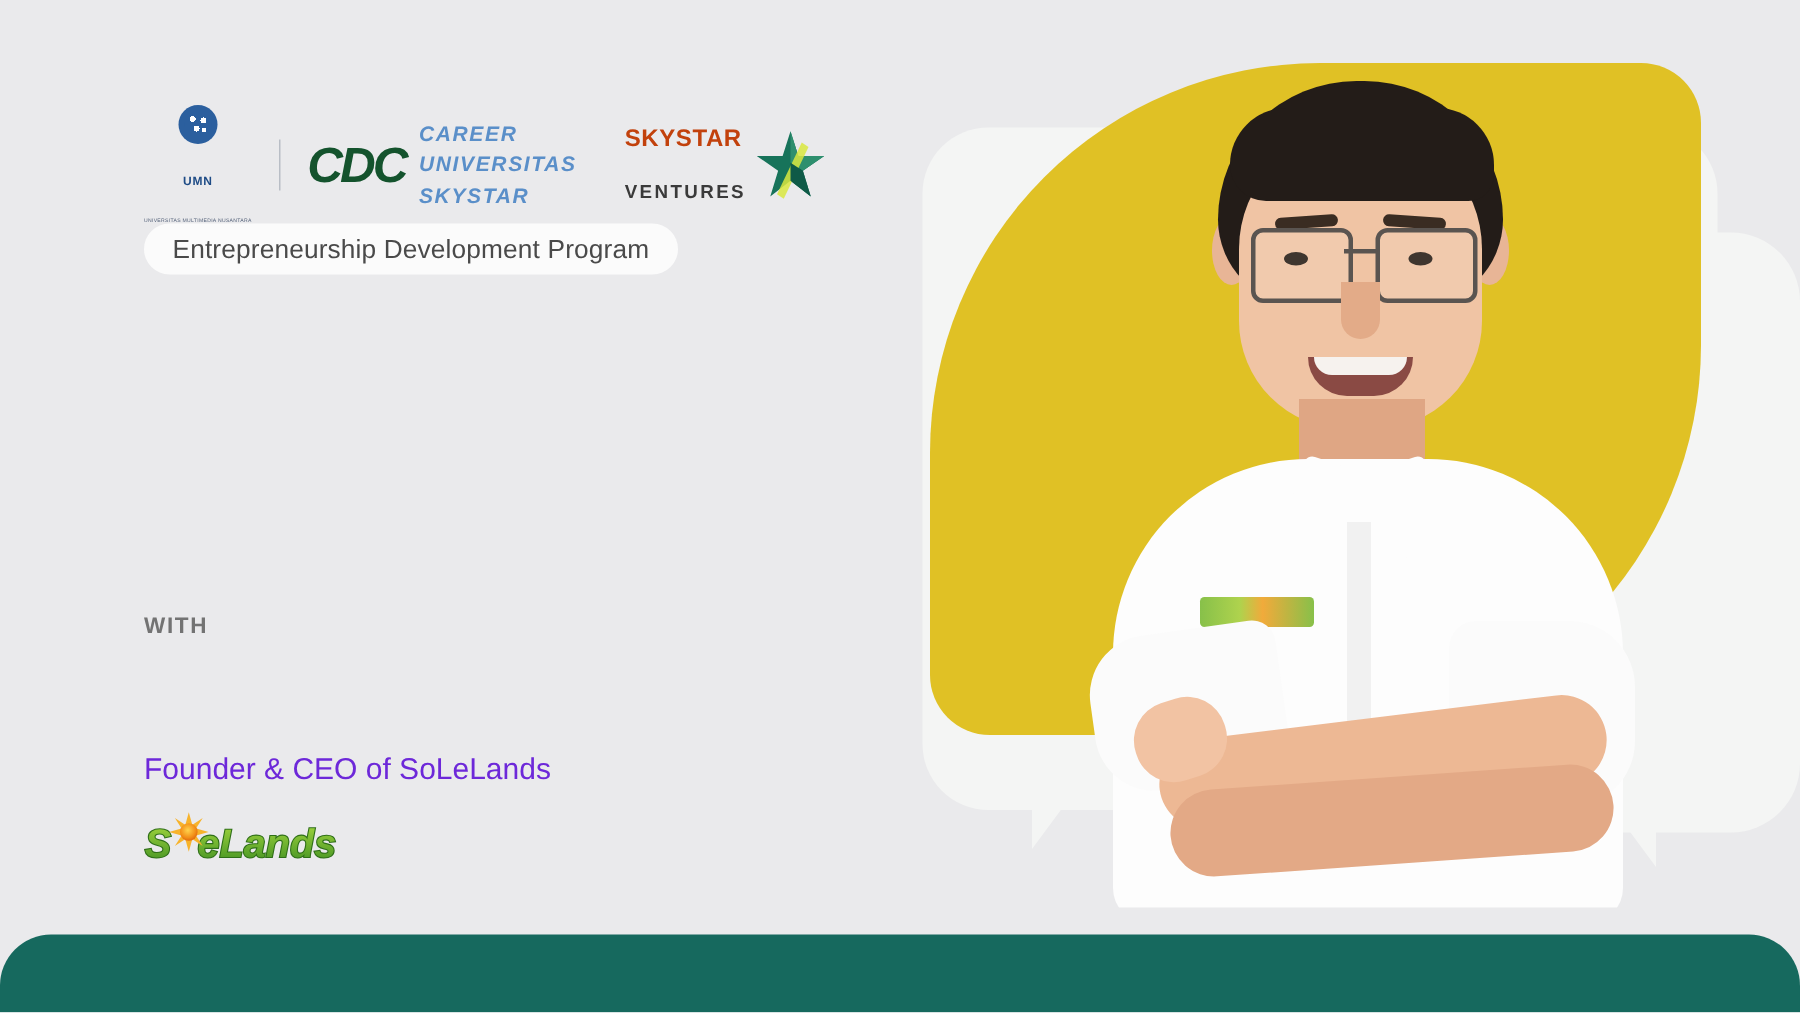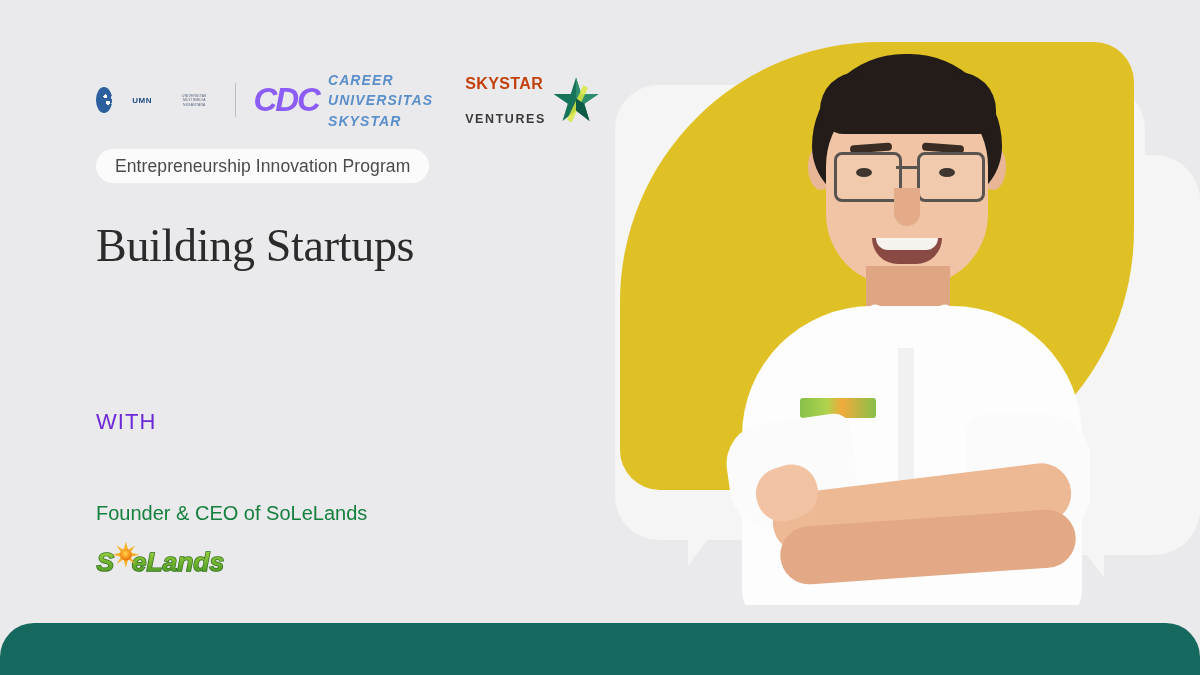--- a/index.html
+++ b/index.html
@@ -208,21 +208,21 @@
   .left {
     position: absolute;
     left: 0; top: 0;
     width: 600px; height: 675px;
   }
   .logos {
     position: absolute;
     left: 96px; top: 70px;
     display: flex; align-items: center; gap: 18px;
   }
-  .umn-mark { display: flex; flex-direction: row; align-items: center; gap: 20px; justify-content: center; }
+  .umn-mark { display: flex; flex-direction: column; align-items: center; gap: 20px; justify-content: center; }
   .umn-dome {
     width: 26px; height: 26px; border-radius: 50%;
     background: #2b5f9e; position: relative; overflow: hidden;
   }
   .umn-dome::after {
     content: ""; position: absolute; left: 4px; top: 4px;
     width: 18px; height: 18px; border-radius: 50%;
     background:
       radial-gradient(circle at 30% 30%, #ffffff 0 2px, transparent 2px),
       radial-gradient(circle at 70% 35%, #ffffff 0 2px, transparent 2px),
@@ -230,21 +230,21 @@
       radial-gradient(circle at 72% 70%, #ffffff 0 1.5px, transparent 1.5px),
       #2b5f9e;
   }
   .umn-text {
     font-size: 8px; font-weight: 700; color: #1f4c86; letter-spacing: 0.5px;
   }
   .umn-sub { font-size: 3.4px; color: #55627a; letter-spacing: .2px; line-height:1.25; text-align:center; }
   .logo-divider { width: 1px; height: 34px; background: #b9bec6; }
   .cdc-block { display: flex; align-items: center; gap: 9px; }
   .cdc-mark {
-    font-size: 33px; font-weight: 800; color: #8b5cf6;
+    font-size: 33px; font-weight: 800; color: #14532d;
     letter-spacing: -2px; font-style: italic;
     font-family: "Liberation Sans", sans-serif;
   }
   .cdc-words {
     font-size: 14px; font-weight: 700; font-style: italic;
     color: #5a8fc9; letter-spacing: 1.1px; line-height: 1.45;
   }
   .sky-block { display: flex; align-items: center; gap: 6px; margin-left: 14px; }
   .sky-words { text-align: left; }
   .sky-top {
@@ -277,38 +277,38 @@
     font-size: 46px;
     line-height: 1.16;
     color: #2b2b2b;
     font-weight: 400;
     letter-spacing: -0.3px;
   }
 
   .with-label {
     position: absolute;
     left: 96px; top: 409px;
-    font-size: 22px;
+    font-size: 15px;
     letter-spacing: 1.1px;
-    color: #6d28d9;
-    font-weight: 400;
+    color: #737373;
+    font-weight: 700;
   }
   .speaker-name {
     position: absolute;
     left: 96px; top: 459px;
     font-size: 30px;
     font-weight: 700;
     color: #141414;
     letter-spacing: -0.2px;
   }
   .speaker-role {
     position: absolute;
     left: 96px; top: 502px;
     font-size: 20px;
-    color: #15803d;
+    color: #6d28d9;
     font-weight: 400;
   }
 
   .sole-logo {
     position: absolute;
     left: 94px; top: 540px;
     width: 140px; height: 44px;
   }
 
   .bottom-bar {
@@ -395,24 +395,23 @@
         </div>
         <svg class="sky-star" viewBox="0 0 64 64">
           <polygon points="32,2 39,24 62,24 43,37 50,60 32,46 14,60 21,37 2,24 25,24" fill="#17735a"></polygon>
           <polygon points="32,2 39,24 62,24 43,37 32,30" fill="#2e8f6e"></polygon>
           <polygon points="20,58 42,12 48,16 26,62" fill="#d9e83f" opacity="0.85"></polygon>
           <polygon points="32,30 43,37 50,60 32,46" fill="#0f5a47"></polygon>
         </svg>
       </div>
     </div>
 
-    <div class="badge">Entrepreneurship Innovation Program</div>
+    <div class="badge">Entrepreneurship Development Program</div>
 
     <div class="title">
-      <div>Building Startups</div>
     </div>
 
     <div class="with-label">WITH</div>
     <div class="speaker-role">Founder &amp; CEO of SoLeLands</div>
 
     <svg class="sole-logo" viewBox="0 0 280 90">
       <defs>
         <linearGradient id="gLeaf" x1="0" y1="0" x2="0" y2="1">
           <stop offset="0%" stop-color="#a6d93f"></stop>
           <stop offset="100%" stop-color="#3f8f22"></stop>

